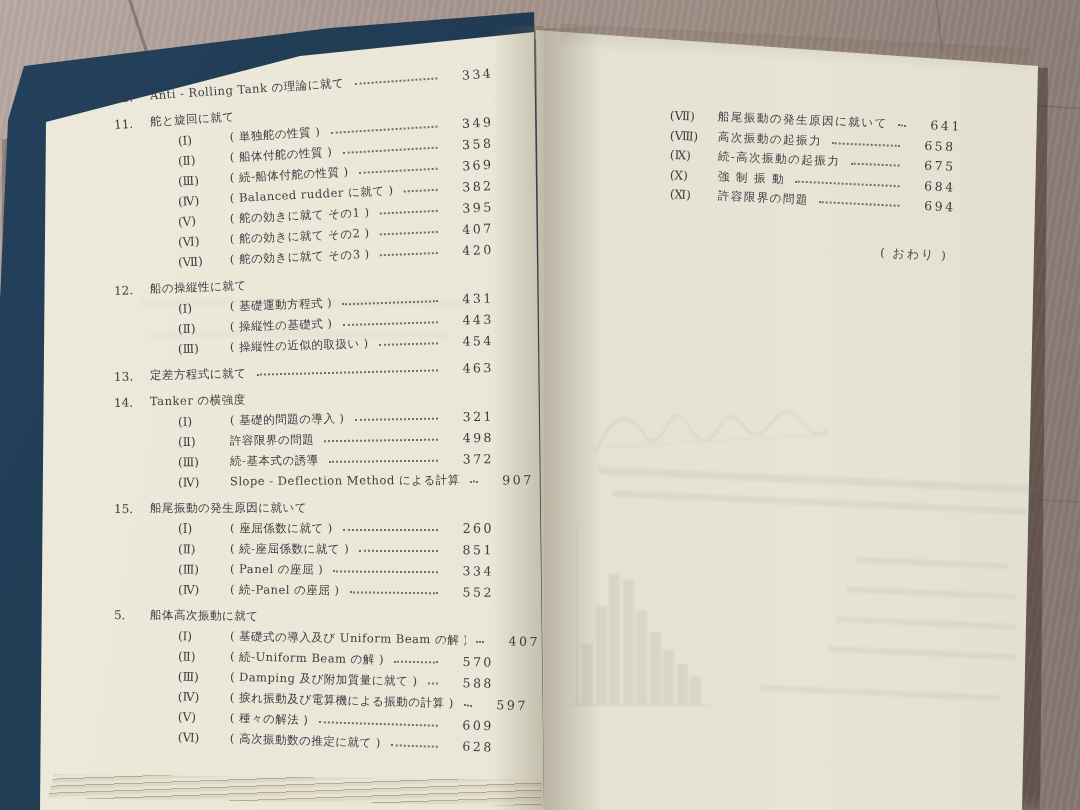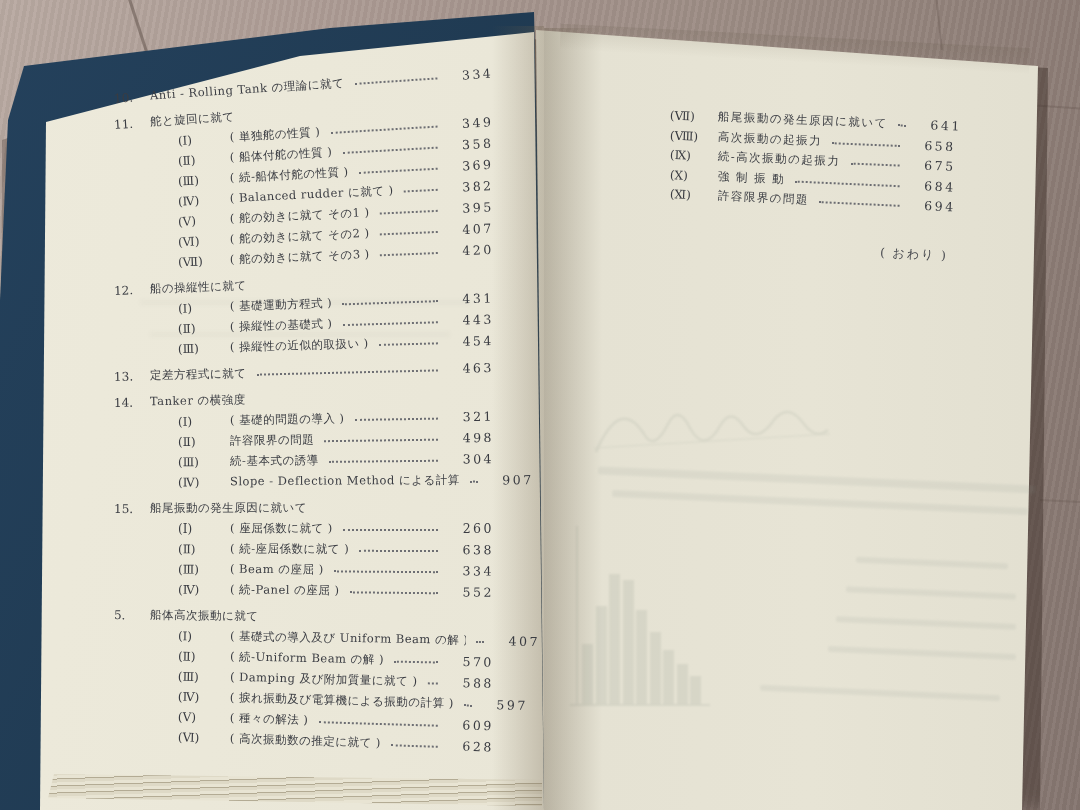--- a/index.html
+++ b/index.html
@@ -190,21 +190,21 @@
       <div class="trow sub" style="transform: rotate(-0.76deg);">
         <span class="m">(Ⅱ)</span>
         <span class="lbl">許容限界の問題</span>
         <span class="lead"></span>
         <span class="pg">498</span>
       </div>
       <div class="trow sub" style="transform: rotate(-0.57deg);">
         <span class="m">(Ⅲ)</span>
         <span class="lbl">続-基本式の誘導</span>
         <span class="lead"></span>
-        <span class="pg">304</span>
+        <span class="pg">372</span>
       </div>
       <div class="trow sub" style="transform: rotate(-0.38deg);">
         <span class="m">(Ⅳ)</span>
         <span class="lbl">Slope - Deflection Method による計算</span>
         <span class="lead"></span>
         <span class="pg">907</span>
       </div>
       <div class="trow sec" style="margin-top: 6px; transform: rotate(-0.19deg);">
         <span class="m">15.</span>
         <span class="lbl">船尾振動の発生原因に就いて</span>
@@ -212,25 +212,25 @@
       <div class="trow sub" style="transform: rotate(0deg);">
         <span class="m">(Ⅰ)</span>
         <span class="lbl">( 座屈係数に就て )</span>
         <span class="lead"></span>
         <span class="pg">260</span>
       </div>
       <div class="trow sub" style="transform: rotate(0.19deg);">
         <span class="m">(Ⅱ)</span>
         <span class="lbl">( 続-座屈係数に就て )</span>
         <span class="lead"></span>
-        <span class="pg">638</span>
+        <span class="pg">851</span>
       </div>
       <div class="trow sub" style="transform: rotate(0.38deg);">
         <span class="m">(Ⅲ)</span>
-        <span class="lbl">( Beam の座屈 )</span>
+        <span class="lbl">( Panel の座屈 )</span>
         <span class="lead"></span>
         <span class="pg">334</span>
       </div>
       <div class="trow sub" style="transform: rotate(0.57deg);">
         <span class="m">(Ⅳ)</span>
         <span class="lbl">( 続-Panel の座屈 )</span>
         <span class="lead"></span>
         <span class="pg">552</span>
       </div>
       <div class="trow sec" style="margin-top: 6px; transform: rotate(0.76deg);">

